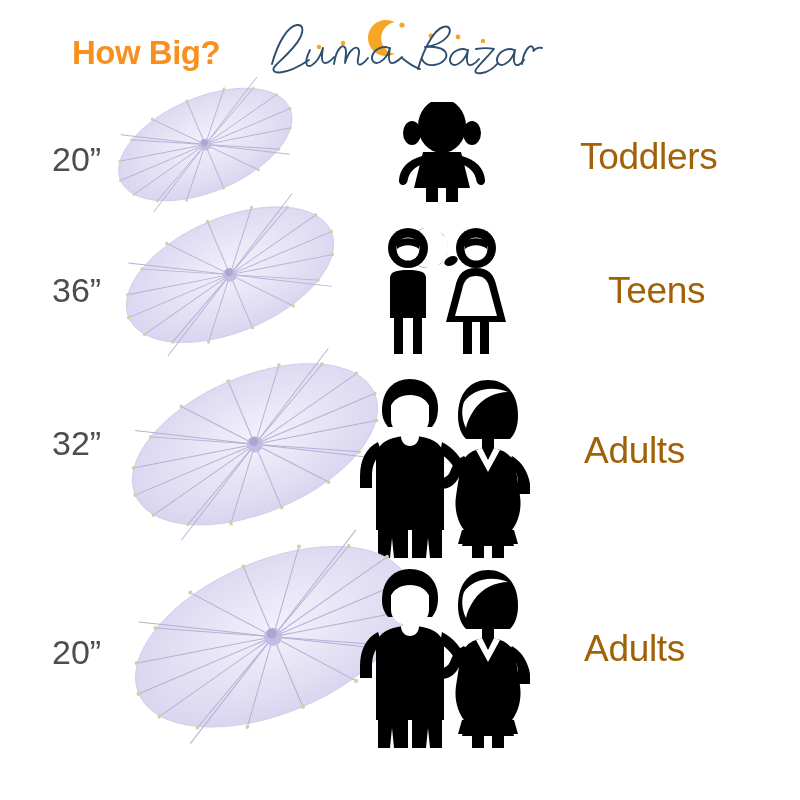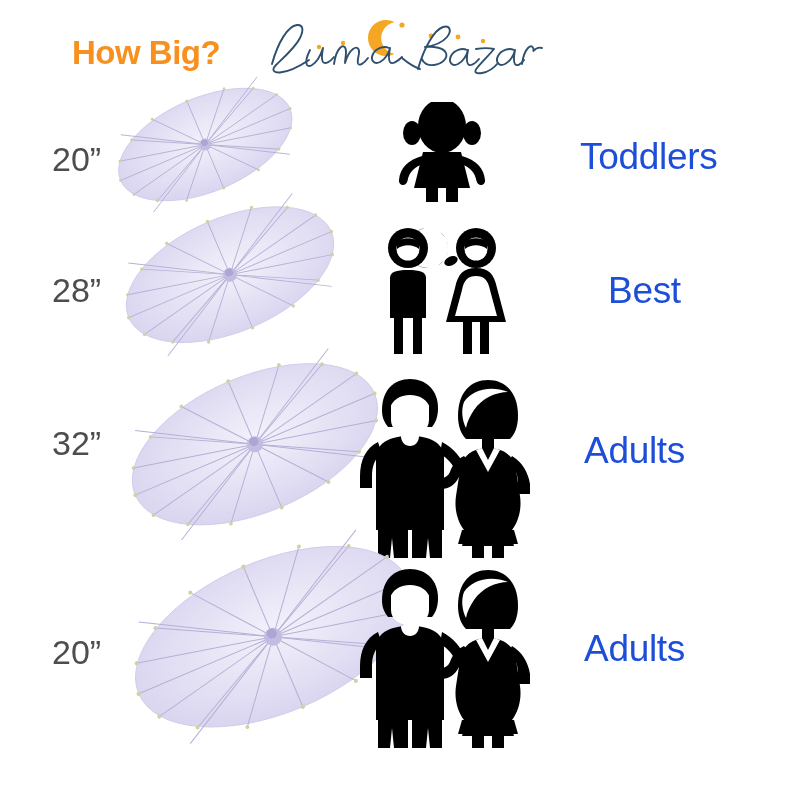--- a/index.html
+++ b/index.html
@@ -61,21 +61,21 @@
     position: absolute;
     font-size: 34px;
     color: #4d4d4d;
     font-weight: normal;
     white-space: nowrap;
     letter-spacing: 0px;
   }
   .fit-label {
     position: absolute;
     font-size: 37px;
-    color: #1d4ed8;
+    color: #a16207;
     font-weight: normal;
     white-space: nowrap;
     letter-spacing: -0.3px;
   }
 
   .parasol {
     position: absolute;
   }
   .parasol svg { display: block; overflow: visible; }
 
@@ -219,21 +219,21 @@
           <rect x="50" y="86" width="12" height="14"></rect>
         </g>
       </svg>
     </div>
 
     <div class="fit-label" style="left:580px; top:136px;">Toddlers</div>
   </div>
 
   <div class="row" style="top:0;height:0">
 
-    <div class="size-label" style="left:52px; top:271px;">28”</div>
+    <div class="size-label" style="left:52px; top:271px;">36”</div>
 
     <div class="parasol" style="left:105px; top:210px;">
       <svg width="242" height="140" viewBox="0 0 242 140">
         <defs>
           <radialGradient id="cg2" cx="52%" cy="46%" r="62%">
             <stop offset="0%" stop-color="#f3f1fb"></stop>
             <stop offset="55%" stop-color="#e4e0f4"></stop>
             <stop offset="100%" stop-color="#d6d1ee"></stop>
           </radialGradient>
         </defs>
@@ -321,21 +321,21 @@
             <path d="M101 46 C88 46 83 52 80 66 L71 100 L131 100 L122 66 C119 52 114 46 101 46 Z"></path>
             <path d="M101 54 C93 54 89 58 87 68 L80 94 L122 94 L115 68 C113 58 109 54 101 54 Z" fill="#fff"></path>
 
             <rect x="88" y="100" width="9" height="32"></rect>
             <rect x="105" y="100" width="9" height="32"></rect>
           </g>
         </g>
       </svg>
     </div>
 
-    <div class="fit-label" style="left:608px; top:270px;">Best</div>
+    <div class="fit-label" style="left:608px; top:270px;">Teens</div>
   </div>
 
   <div class="row" style="top:0;height:0">
 
     <div class="size-label" style="left:52px; top:424px;">32”</div>
 
     <div class="parasol" style="left:108px; top:368px;">
       <svg width="284" height="164" viewBox="0 0 284 164">
         <defs>
           <radialGradient id="cg3" cx="52%" cy="46%" r="62%">

